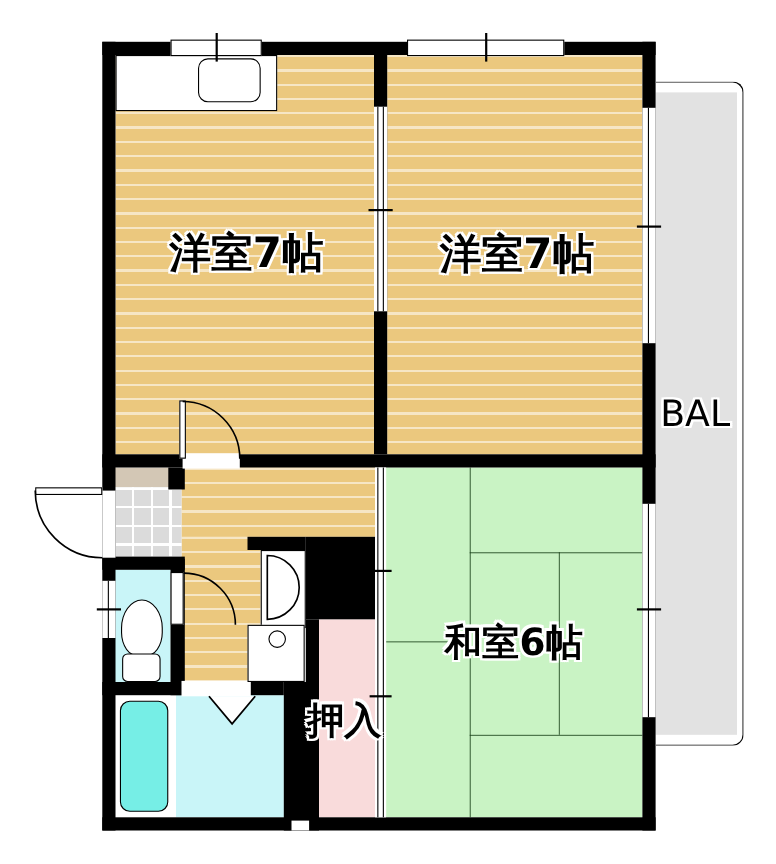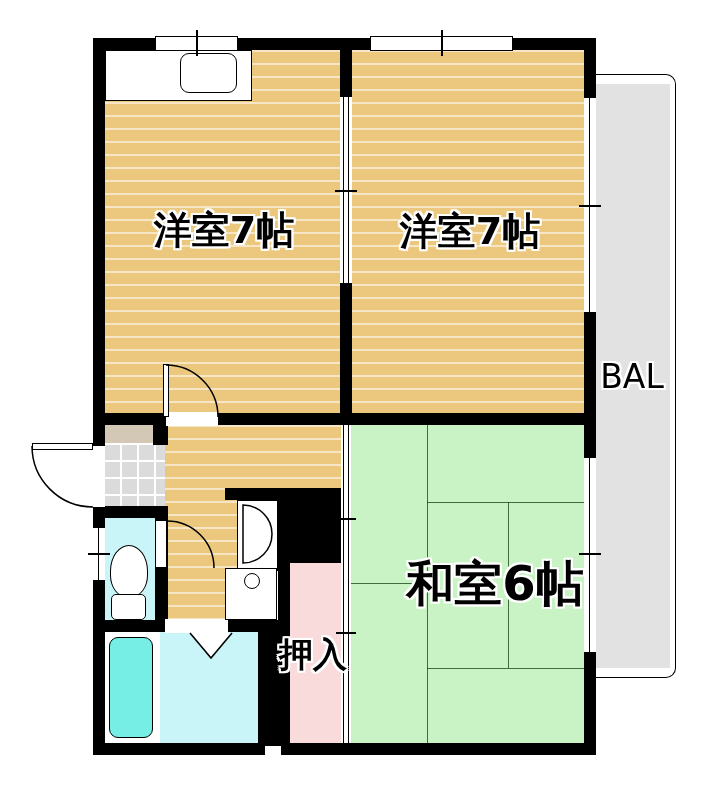--- a/index.html
+++ b/index.html
@@ -122,17 +122,17 @@
   <svg class="overlay" width="705" height="785" viewBox="0 0 705 785">
     <path d="M 32 446 A 61 61 0 0 0 93 507" fill="none" stroke="#000" stroke-width="1.5"></path>
     <path d="M 166 365 A 52 52 0 0 1 218 417" fill="none" stroke="#000" stroke-width="1.5"></path>
     <path d="M 167 521 A 47 47 0 0 1 214 568" fill="none" stroke="#000" stroke-width="1.5"></path>
     <path d="M 190 633 L 211 658 L 232 633" fill="#fff" stroke="#000" stroke-width="1.6"></path>
     <path d="M 243 505 A 29 29 0 0 1 243 563 L 243 505 Z" fill="#fff" stroke="#000" stroke-width="1.5"></path>
   </svg>
 
   <div class="lbl" style="left:224px;top:230px;font-size:38px;">洋室7帖</div>
   <div class="lbl" style="left:470px;top:231px;font-size:38px;">洋室7帖</div>
-  <div class="lbl" style="left:467px;top:584px;font-size:48px;margin-left:28px;">和室6帖</div>
+  <div class="lbl" style="left:467px;top:584px;font-size:34px;">和室6帖</div>
   <div class="lbl" style="left:313px;top:655px;font-size:34px;">押入</div>
   <div class="lbl" style="left:632px;top:376px;font-size:33px;font-weight:500;">BAL</div>
 
 </div>
 
 </body></html>

